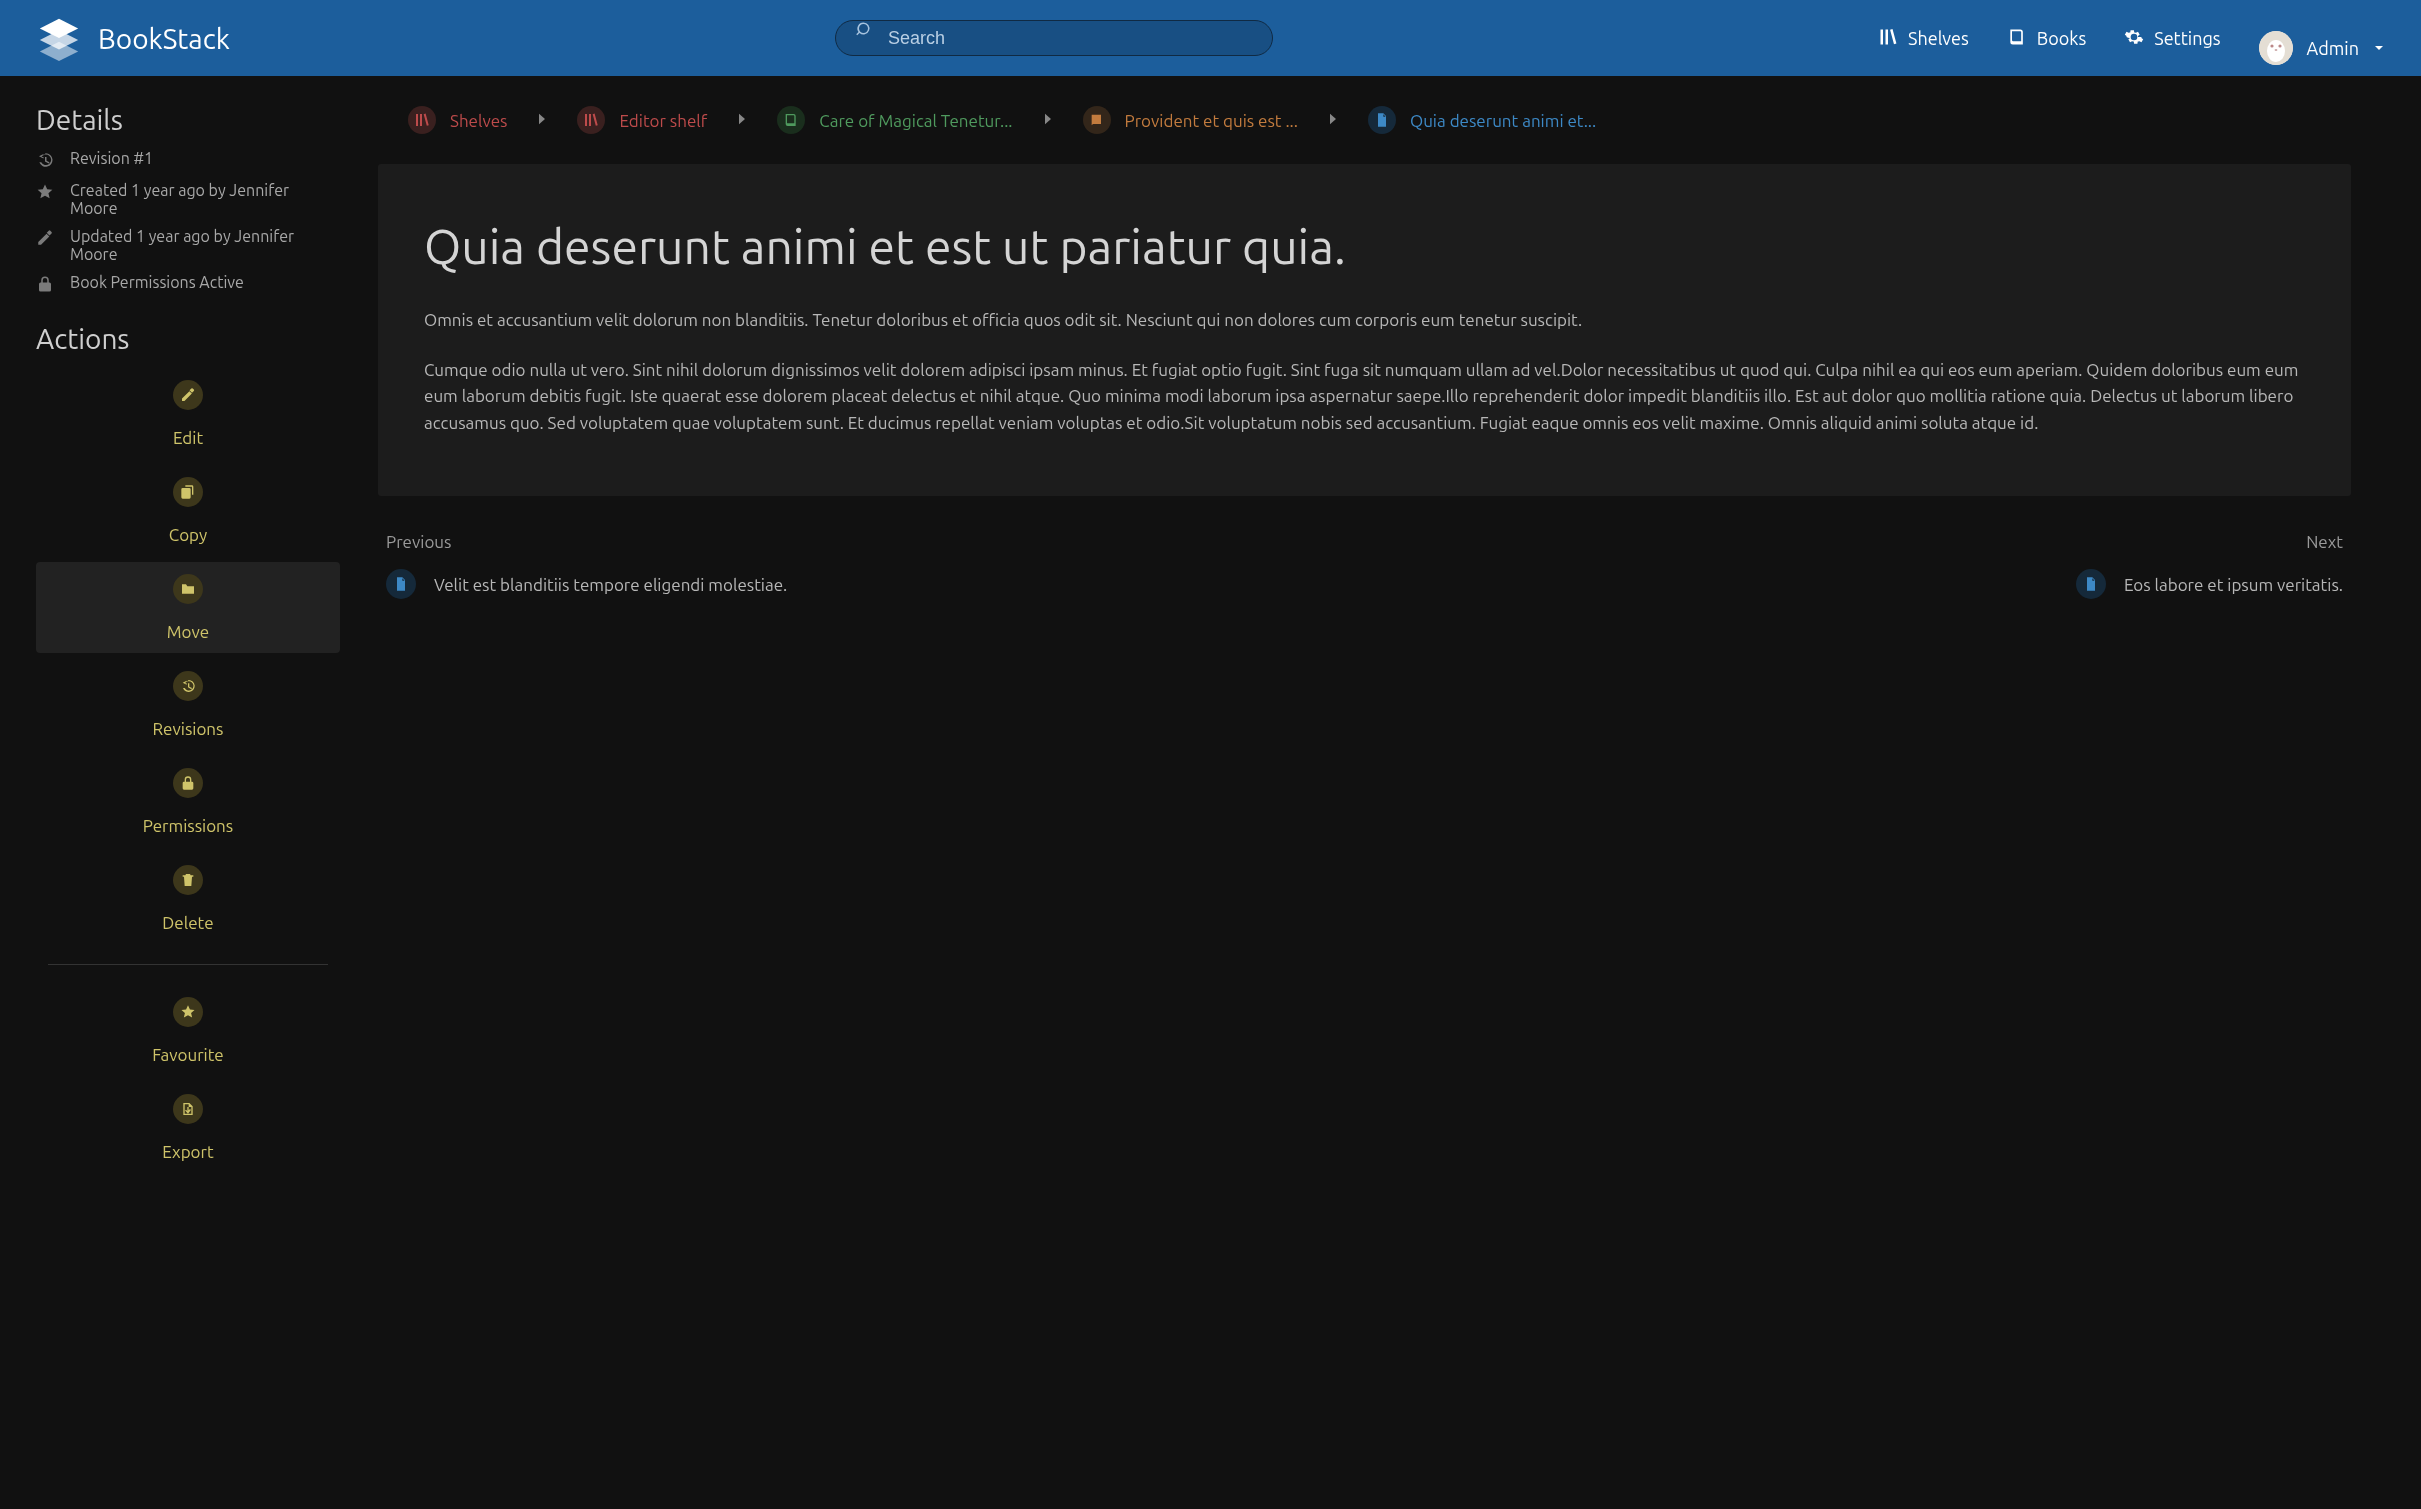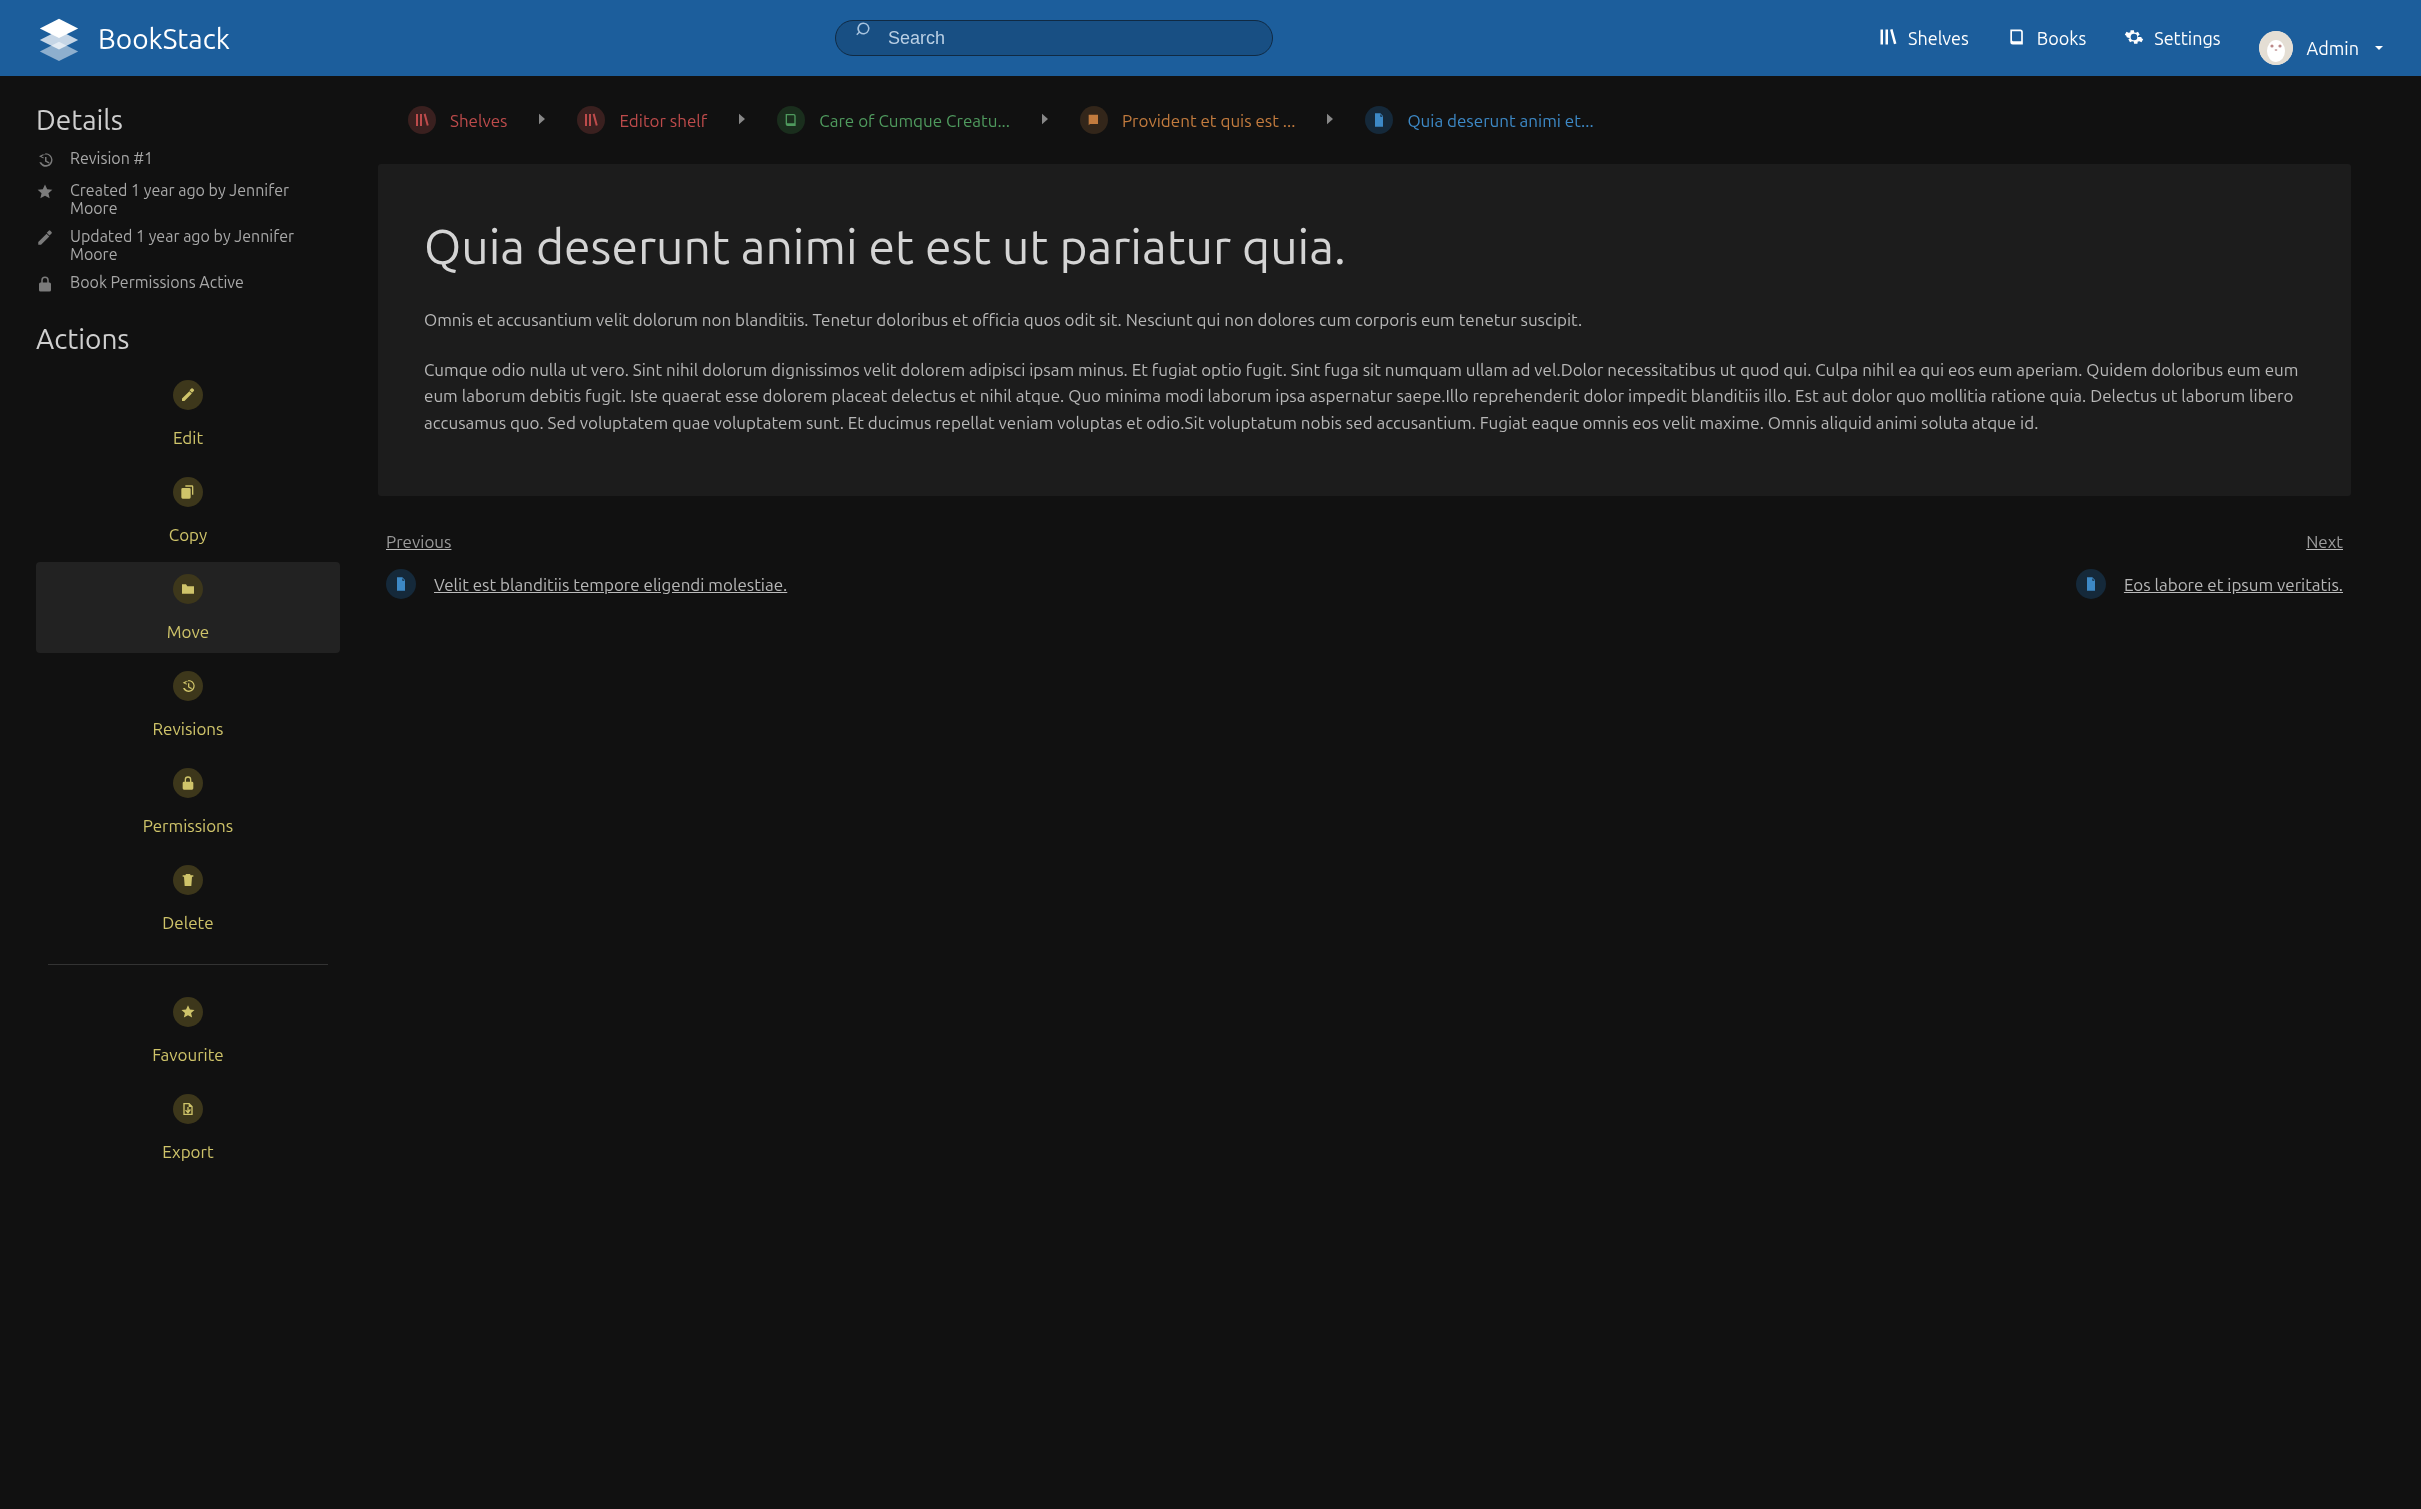--- a/index.html
+++ b/index.html
@@ -114,21 +114,21 @@
     font-size: 48px; line-height: 1.35; font-weight: 400;
     color: #d4d4d4; margin-bottom: 28px;
   }
   .page-body p {
     font-size: 17px; line-height: 1.55; color: #b7b7b7;
     margin-bottom: 24px;
   }
   .page-body p:last-child { margin-bottom: 0; }
 
   
-  .pager { display: flex; justify-content: space-between; gap: 17px; padding: 0 8px; text-decoration: underline; }
+  .pager { display: flex; justify-content: space-between; gap: 17px; padding: 0 8px; }
   .pager-col { flex:1; }
   .pager-col.right { text-align: right; }
   .pager-label { font-size: 17px; color: #9a9a9a; margin-bottom: 18px; }
   .pager-link { display: flex; align-items: center; gap: 18px; font-size: 17px; color: #b7b7b7; cursor:pointer; }
   .pager-col.right .pager-link { justify-content: flex-end; }
   .pager-link .badge {
     width: 30px; height: 30px; border-radius: 50%;
     background: #15293a; display: flex; align-items: center; justify-content: center;
   }
   .pager-link .badge svg { width: 16px; height: 16px; fill: #3d89c6; }
@@ -375,21 +375,21 @@
       <span class="chev"><svg viewBox="0 0 24 24">
             <use href="#i-chevron"></use>
           </svg></span>
 
       <div class="crumb green">
         <span class="badge">
             <svg viewBox="0 0 24 24">
               <use href="#i-book"></use>
             </svg>
           </span>
-        <span>Care of Cumque Creatu...</span>
+        <span>Care of Magical Tenetur...</span>
       </div>
       <span class="chev"><svg viewBox="0 0 24 24">
             <use href="#i-chevron"></use>
           </svg></span>
 
       <div class="crumb orange">
         <span class="badge">
             <svg viewBox="0 0 24 24">
               <use href="#i-chapter"></use>
             </svg>

